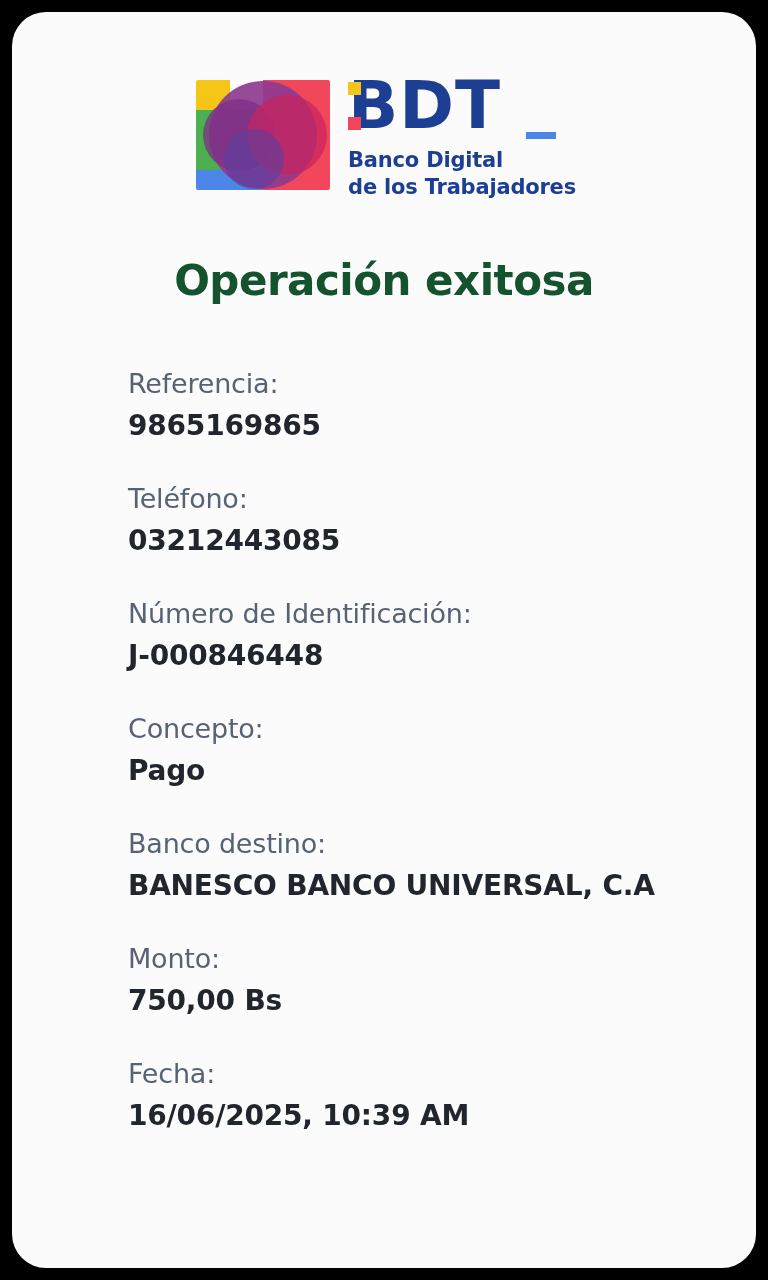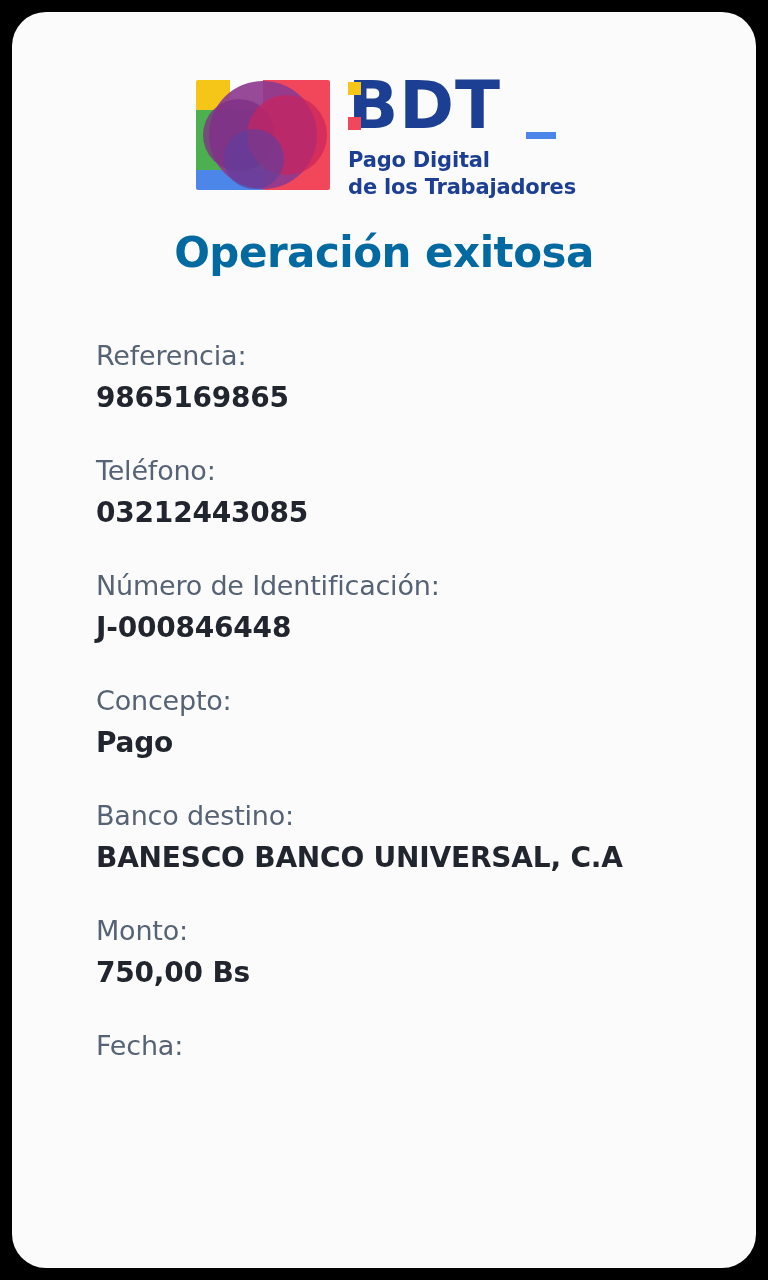--- a/index.html
+++ b/index.html
@@ -62,27 +62,27 @@
     line-height: 25px;
     color: #1c3f94;
     letter-spacing: -0.2px;
     margin-top: 2px;
   }
   .title {
     text-align: center;
     font-family: "DejaVu Sans", sans-serif;
     font-weight: bold;
     font-size: 42px;
-    color: #0369a1;
-    margin-top: 22px;
+    color: #14532d;
+    margin-top: 50px;
     letter-spacing: -0.5px;
   }
   .fields {
     margin-top: 62px;
-    padding-left: 84px;
+    padding-left: 116px;
     padding-right: 40px;
   }
   .field {
     margin-bottom: 37px;
   }
   .field:last-child { margin-bottom: 8px; }
   .field-label {
     font-family: "DejaVu Sans", sans-serif;
     font-size: 27px;
     color: #566374;
@@ -134,21 +134,21 @@
       </div>
       <div class="logo-text">
         <div class="logo-bdt">
           <svg width="212" height="76" viewBox="0 0 212 76" xmlns="http://www.w3.org/2000/svg">
             <text x="0" y="58" font-family="DejaVu Sans, sans-serif" font-size="66" font-weight="bold" fill="#1c3f94" letter-spacing="1">BDT</text>
             <rect x="0" y="12" width="13" height="13" fill="#f5c518"></rect>
             <rect x="0" y="47" width="13" height="13" fill="#f2465a"></rect>
             <rect x="178" y="62" width="30" height="7" fill="#4b86e8"></rect>
           </svg>
         </div>
-        <div class="logo-sub">Pago Digital</div>
+        <div class="logo-sub">Banco Digital</div>
         <div class="logo-sub">de los Trabajadores</div>
       </div>
     </div>
 
     <div class="title">Operación exitosa</div>
 
     <div class="fields">
 
       <div class="field">
         <div class="field-label">Referencia:</div>
@@ -175,17 +175,18 @@
         <div class="field-value">BANESCO BANCO UNIVERSAL, C.A</div>
       </div>
 
       <div class="field">
         <div class="field-label">Monto:</div>
         <div class="field-value">750,00 Bs</div>
       </div>
 
       <div class="field">
         <div class="field-label">Fecha:</div>
+        <div class="field-value">16/06/2025, 10:39 AM</div>
       </div>
 
     </div>
   </div>
 </div>
 
 </body></html>

